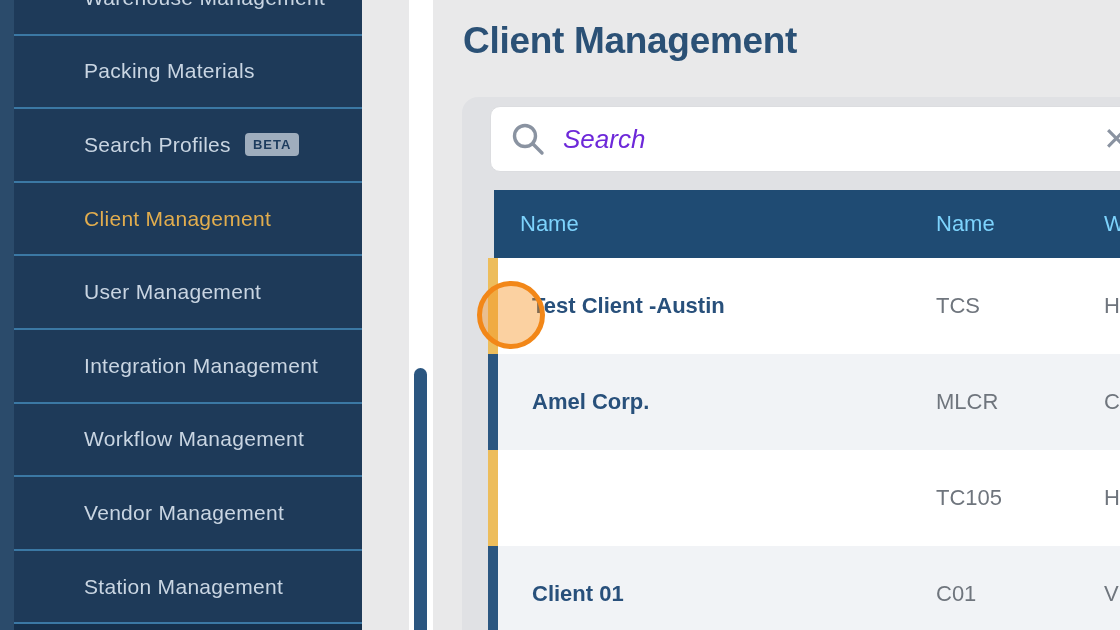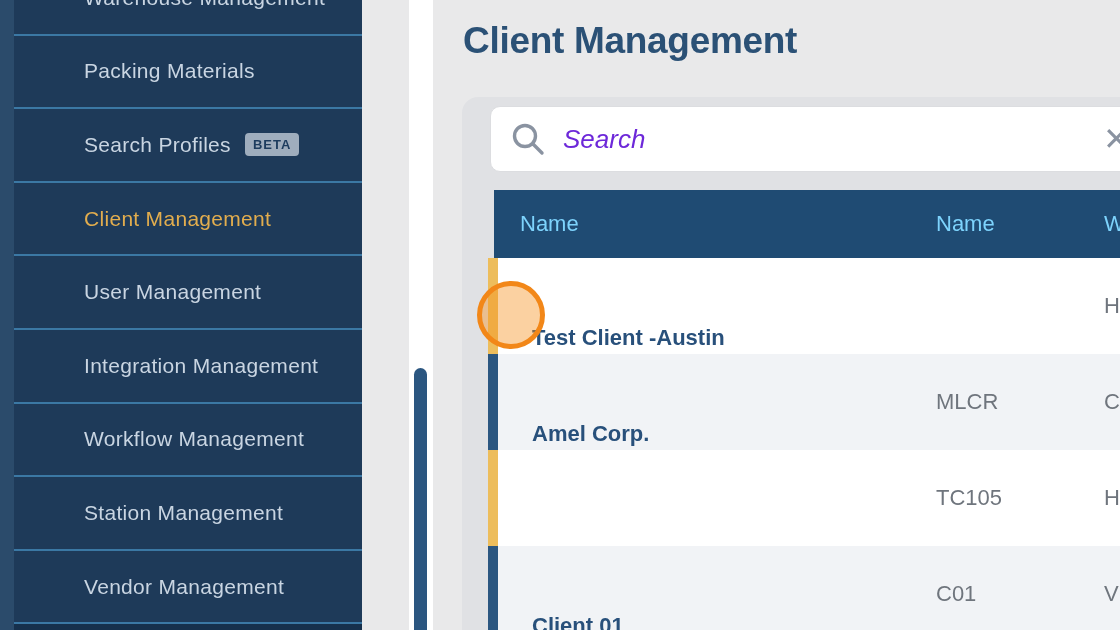--- a/index.html
+++ b/index.html
@@ -53,21 +53,21 @@
   .th-name{left:26px;}
   .th-code{left:442px;}
   .th-wh{left:610px;}
   .row{height:96px;position:relative;cursor:pointer;}
   .row.white{background:#ffffff;}
   .row.gray{background:#f1f3f6;}
   .row-bar{position:absolute;left:0;top:0;width:10px;height:100%;}
   .bar-yellow{background:#edbd5c;}
   .bar-blue{background:#2b5680;}
   .cell{position:absolute;top:0;line-height:96px;font-size:22px;white-space:nowrap;}
-  .cell-name{left:44px;font-weight:700;color:#28507b;margin-top:32px;}
+  .cell-name{left:44px;font-weight:700;color:#28507b;}
   .cell-code{left:448px;color:#6f757d;}
   .cell-wh{left:616px;color:#6f757d;}
   
   .click-circle{
     position:absolute;left:477px;top:281px;width:68px;height:68px;border-radius:50%;
     border:5px solid #f28718;background:rgba(246,146,32,0.42);box-sizing:border-box;z-index:50;
   }
 </style>
 </head>
 <body>
@@ -91,24 +91,24 @@
       <li class="menu-item">
         <span>User Management</span>
       </li>
       <li class="menu-item">
         <span>Integration Management</span>
       </li>
       <li class="menu-item">
         <span>Workflow Management</span>
       </li>
       <li class="menu-item">
-        <span>Station Management</span>
+        <span>Vendor Management</span>
       </li>
       <li class="menu-item">
-        <span>Vendor Management</span>
+        <span>Station Management</span>
       </li>
       <li class="menu-item menu-footer"></li>
     </ul>
 </nav>
 
 <div class="gutter">
   <div class="scroll-thumb"></div>
 </div>
 
 <main class="main">
@@ -128,20 +128,21 @@
     <div class="table">
       <div class="thead">
         <span class="th th-name">Name</span>
         <span class="th th-code">Name</span>
         <span class="th th-wh">W</span>
       </div>
       <div>
           <div class="row white">
             <span class="row-bar bar-yellow"></span>
             <span class="cell cell-name">Test Client -Austin</span>
+            <span class="cell cell-code">TCS</span>
             <span class="cell cell-wh">H</span>
           </div>
           <div class="row gray">
             <span class="row-bar bar-blue"></span>
             <span class="cell cell-code">MLCR</span>
             <span class="cell cell-name">Amel Corp.</span>
             <span class="cell cell-wh">C</span>
           </div>
           <div class="row white">
             <span class="row-bar bar-yellow"></span>

